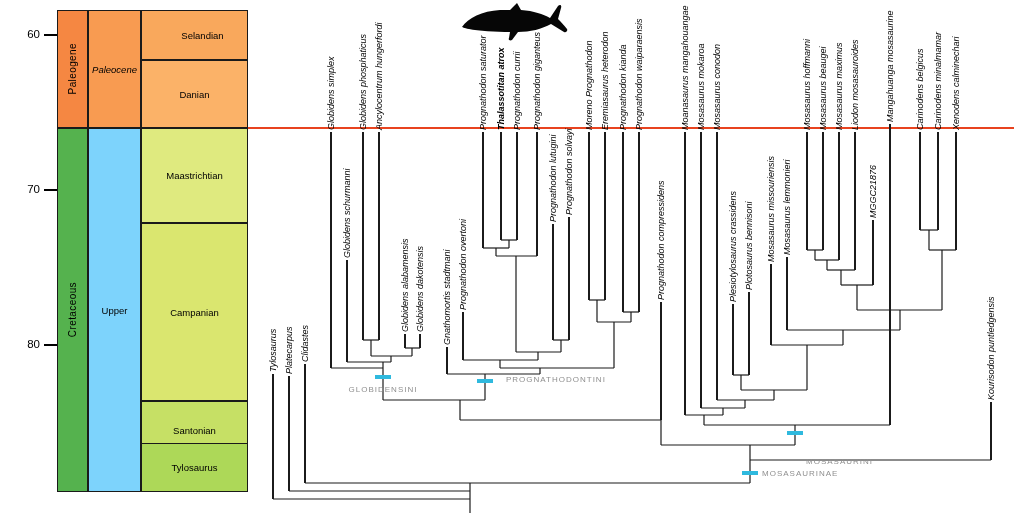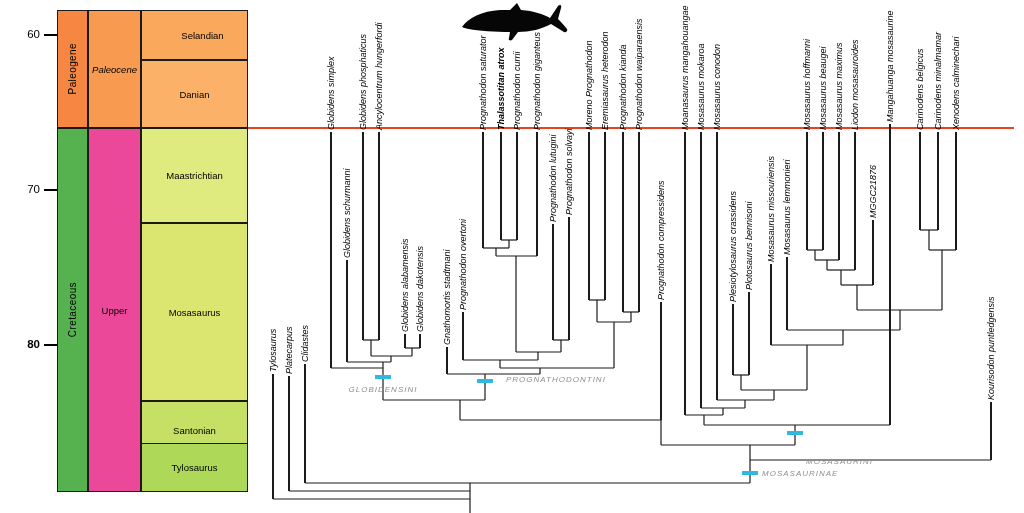--- a/index.html
+++ b/index.html
@@ -15,65 +15,65 @@
   .axis-num{position:absolute;font-size:11.5px;color:#000;width:26px;text-align:right;}
   .axis-tick{position:absolute;height:1.5px;background:#000;}
   
   .kpg{position:absolute;height:1.5px;background:#E8431F;}
   
   .taxon{position:absolute;height:11px;line-height:11px;font-size:9px;font-style:italic;
          color:#000;transform-origin:0 100%;transform:rotate(-90deg);white-space:nowrap;}
   .taxon.bold{font-weight:bold;}
   
   .clade-label{position:absolute;height:10px;line-height:10px;font-size:8px;
-               letter-spacing:1px;color:#8f8f8f;white-space:nowrap;font-style:italic;}
+               letter-spacing:1px;color:#8f8f8f;white-space:nowrap;}
   .clade-label.center{transform:translateX(-50%);}
   .clade-tick{position:absolute;width:16px;height:4px;background:#2FB9DE;}
 </style>
 </head>
 <body>
 
 <div class="stage">
 
   <div class="kpg" style="left:57px;top:127px;width:957px;"></div>
 
   <div class="axis-num" style="left:14px;top:28px;">60</div>
   <div class="axis-num" style="left:14px;top:183px;">70</div>
-  <div class="axis-num" style="left:14px;top:338px;font-weight:bold;">80</div>
+  <div class="axis-num" style="left:14px;top:338px;">80</div>
   <div class="axis-tick" style="left:44px;top:34px;width:13px;"></div>
   <div class="axis-tick" style="left:44px;top:189px;width:13px;"></div>
   <div class="axis-tick" style="left:44px;top:344px;width:13px;"></div>
 
   <div class="abs" style="left:57px;top:10px;width:191px;height:482px;">
 
     <div class="ts-cell" style="left:0;top:0;width:31px;height:118px;background:#F58742;">
       <span class="vtext">Paleogene</span>
     </div>
     <div class="ts-cell" style="left:0;top:118px;width:31px;height:364px;background:#55B24E;">
       <span class="vtext">Cretaceous</span>
     </div>
 
     <div class="ts-cell" style="left:31px;top:0;width:53px;height:118px;background:#F89B51;font-style:italic;">
       <span>Paleocene</span>
     </div>
-    <div class="ts-cell" style="left:31px;top:118px;width:53px;height:364px;background:#ec4899;">
+    <div class="ts-cell" style="left:31px;top:118px;width:53px;height:364px;background:#7dd3fc;">
       <span>Upper</span>
     </div>
 
     <div class="ts-cell" style="left:84px;top:0;width:107px;height:50px;background:#F9A85C;padding-left:16px;">
       <span>Selandian</span>
     </div>
     <div class="ts-cell" style="left:84px;top:50px;width:107px;height:68px;background:#FBB268;">
       <span>Danian</span>
     </div>
     <div class="ts-cell" style="left:84px;top:118px;width:107px;height:95px;background:#DFEA7F;">
       <span>Maastrichtian</span>
     </div>
     <div class="ts-cell" style="left:84px;top:213px;width:107px;height:178px;background:#DAE66F;">
-      <span>Mosasaurus</span>
+      <span>Campanian</span>
     </div>
     <div class="ts-cell" style="left:84px;top:391px;width:107px;height:58px;background:#C6E065;">
       <span>Santonian</span>
     </div>
     <div class="ts-cell" style="left:84px;top:433px;width:107px;height:49px;background:#ADD858;">
       <span>Tylosaurus</span>
     </div>
   </div>
 
   <svg id="tree-svg" class="abs" style="left:0;top:0;" width="1024" height="513" viewBox="0 0 1024 513">

